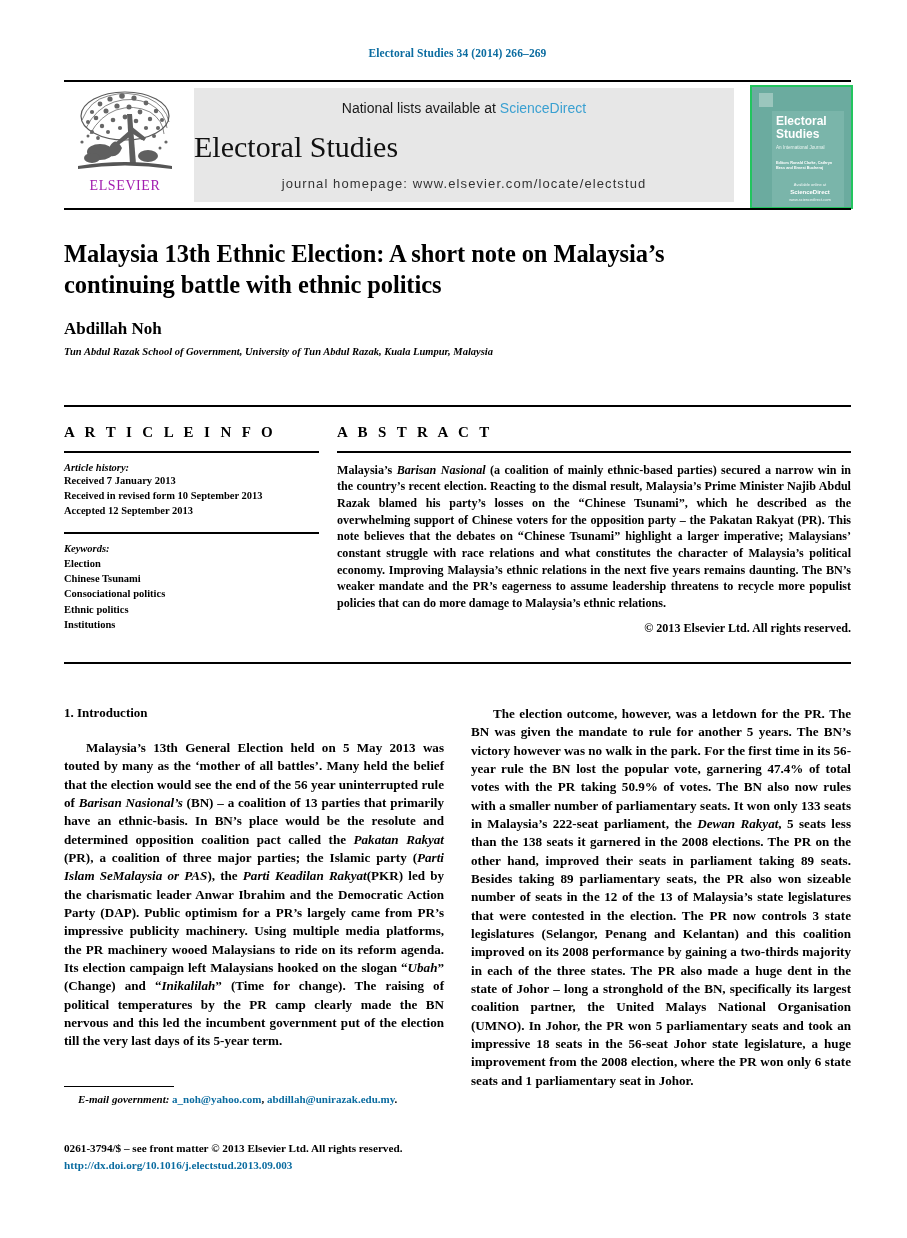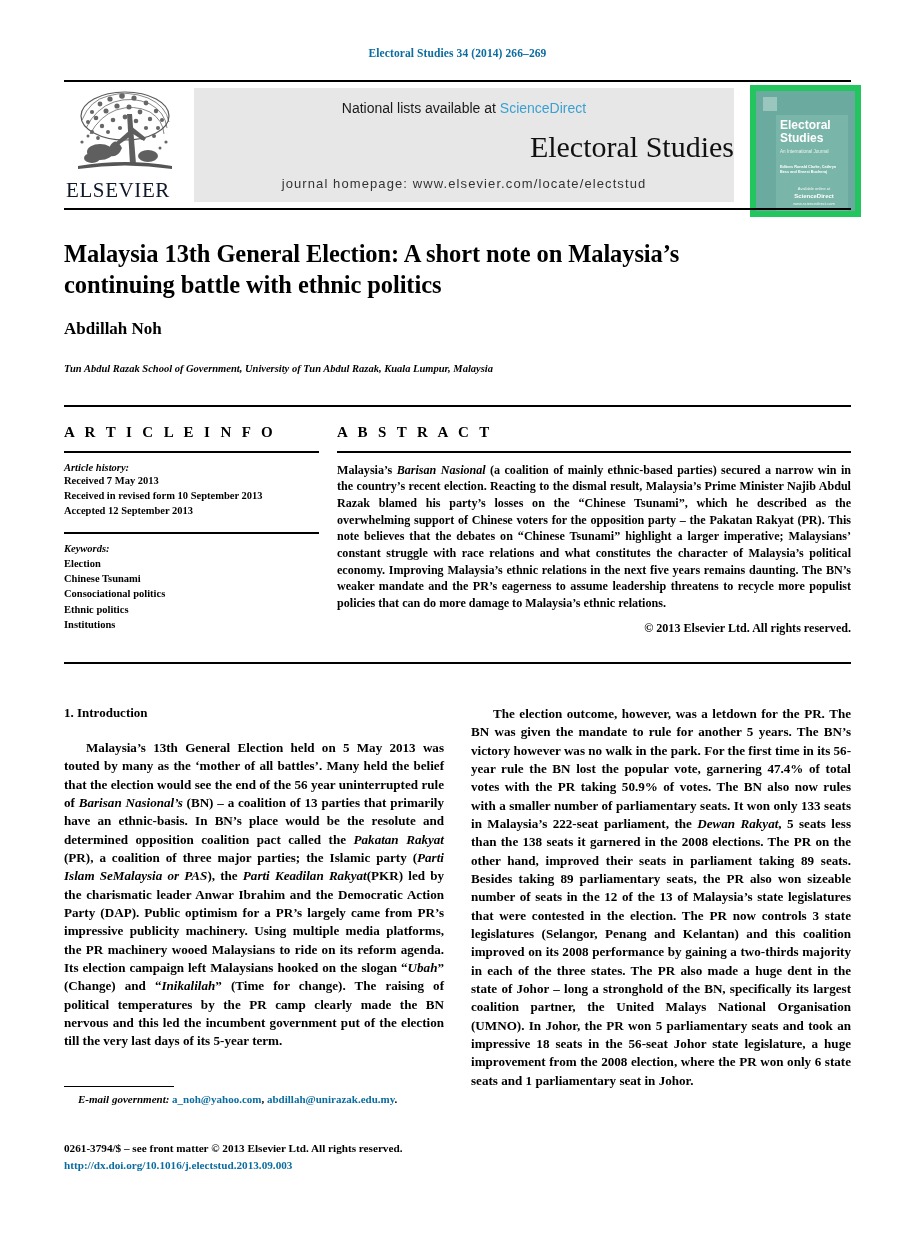--- a/index.html
+++ b/index.html
@@ -65,25 +65,25 @@
   .elsevier-tree {
     position: absolute;
     left: 4px; top: 0;
     width: 110px;
     height: 92px;
   }
   .elsevier-word {
     position: absolute;
     left: 0; top: 92px;
     width: 118px;
-    text-align: left;
-    font-family: "Liberation Serif", serif;
-    font-size: 21px;
+    text-align: center;
+    font-family: "Liberation Serif", serif;
+    font-size: 14px;
     letter-spacing: 0.6px;
-    color: #0f172a;
+    color: #a21caf;
     font-weight: 400;
   }
   .sd-banner {
     position: absolute;
     left: 130px; top: 8px;
     width: 540px;
     height: 114px;
     background: #e7e7e7;
   }
   .sd-contents {
@@ -95,42 +95,42 @@
     font-size: 14px;
     color: #1a1a1a;
   }
   .sd-contents .sd-link {
     color: #3aa0d1;
   }
   .journal-title {
     position: absolute;
     left: 0; top: 42px;
     width: 540px;
-    text-align: right;
+    text-align: left;
     font-family: "Liberation Serif", serif;
     font-size: 30px;
     color: #111111;
   }
   .journal-home {
     position: absolute;
     left: 0; top: 88px;
     width: 540px;
     text-align: center;
     font-family: "Liberation Sans", sans-serif;
     font-size: 13px;
     letter-spacing: 1.1px;
     color: #333333;
   }
   .cover-thumb {
     position: absolute;
     left: 686px; top: 5px;
     width: 99px;
     height: 120px;
     background: #701a75;
-    border: 6px solid #22c55e;
+    border: 2px solid #22c55e;
     overflow: hidden;
   }
   .cover-inner {
     position: absolute;
     left: 0; top: 0;
     width: 99px; height: 120px;
     background: #6bab9f;
   }
   .cover-elsevier-mark {
     position: absolute;
@@ -242,21 +242,21 @@
     letter-spacing: -0.3px;
   }
   .author {
     margin-top: 18px;
     font-family: "Liberation Serif", serif;
     font-size: 17px;
     font-weight: bold;
     color: #000;
   }
   .affiliation {
-    margin-top: 24px;
+    margin-top: 7px;
     font-family: "Liberation Serif", serif;
     font-size: 10.5px;
     font-style: italic;
     font-weight: bold;
     color: #000;
   }
 
   
   .info-rule-top {
     position: absolute;
@@ -487,32 +487,32 @@
           <div class="sd-big">ScienceDirect</div>
           <div>www.sciencedirect.com</div>
         </div>
       </div>
     </div>
 
     <div class="rule-bottom"></div>
   </div>
 
   <div class="title-block">
-    <div class="paper-title">Malaysia 13th General Election: A short note on Malaysia’s continuing battle with ethnic politics</div>
+    <div class="paper-title">Malaysia 13th Ethnic Election: A short note on Malaysia’s continuing battle with ethnic politics</div>
     <div class="author">Abdillah Noh</div>
     <div class="affiliation">Tun Abdul Razak School of Government, University of Tun Abdul Razak, Kuala Lumpur, Malaysia</div>
   </div>
 
   <div class="info-rule-top"></div>
 
   <div class="col-left">
     <div class="sec-label">A R T I C L E   I N F O</div>
     <div class="thin-rule"></div>
     <div class="hist-title">Article history:</div>
-    <div class="hist-line">Received 7 May 2013</div>
+    <div class="hist-line">Received 7 January 2013</div>
     <div class="hist-line">Received in revised form 10 September 2013</div>
     <div class="hist-line">Accepted 12 September 2013</div>
     <div class="hist-rule"></div>
     <div class="kw-title">Keywords:</div>
     <div class="kw-block">
       <div class="kw-line">Election</div>
       <div class="kw-line">Chinese Tsunami</div>
       <div class="kw-line">Consociational politics</div>
       <div class="kw-line">Ethnic politics</div>
       <div class="kw-line">Institutions</div>

